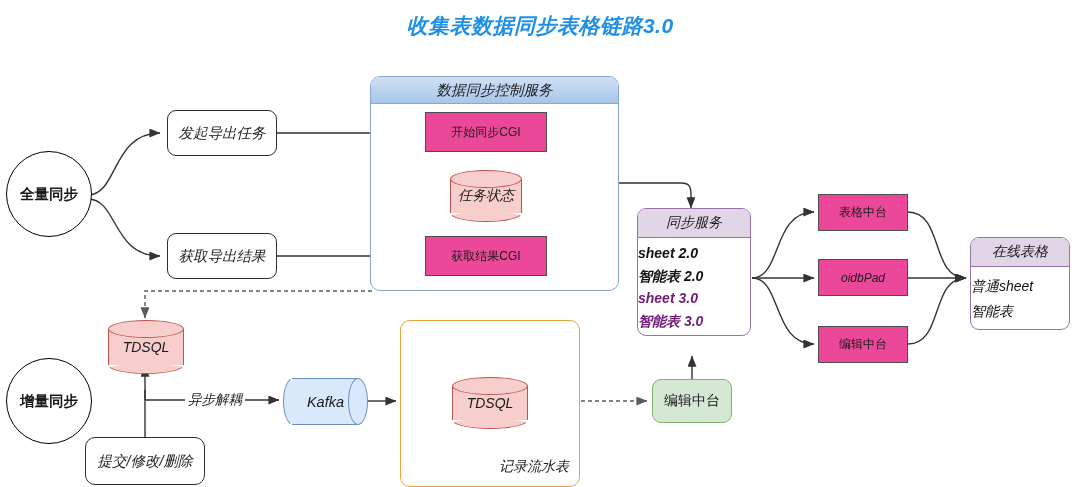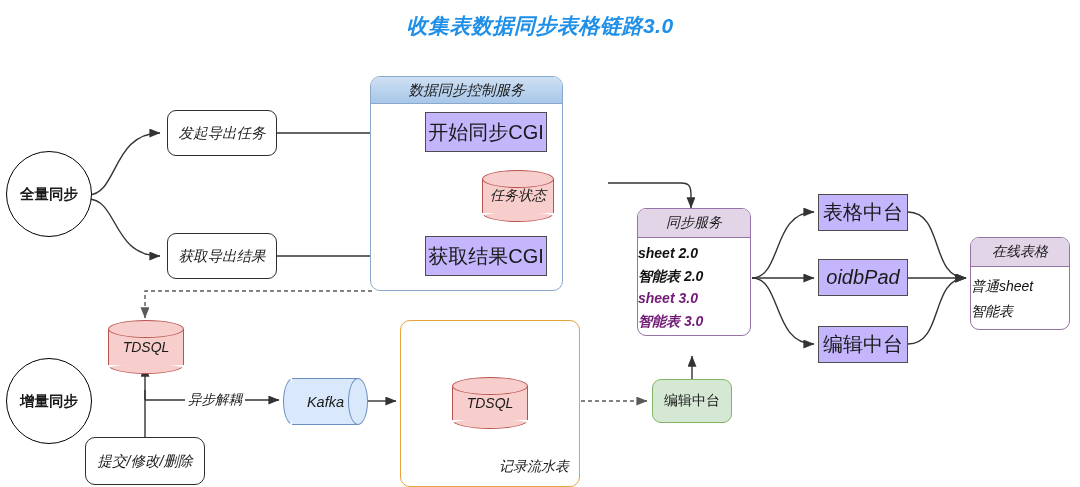--- a/index.html
+++ b/index.html
@@ -16,21 +16,21 @@
          font-style:italic;color:#1f8fe8;letter-spacing:.5px;}
 
   
   .circle{border:1.6px solid #000;border-radius:50%;background:#fff;
           font-size:14.5px;font-weight:bold;}
 
   
   .rbox{border:1.3px solid #2e2e2e;border-radius:9px;background:#fff;
         font-size:14.5px;font-style:italic;}
   
-  .sbox{border:1.3px solid #4d4d4d;background:#c4b5fd;font-size:20px;}
+  .sbox{border:1.3px solid #4d4d4d;background:#ec4899;font-size:12px;}
   .sbox.ital{font-style:italic;}
 
   
   .cont{position:absolute;box-sizing:border-box;border-radius:10px;background:#fff;}
   .cont > .hdr{position:absolute;left:0;top:0;right:0;height:27px;display:flex;
                align-items:center;justify-content:center;font-size:14.5px;
                font-style:italic;border-radius:9px 9px 0 0;box-sizing:border-box;}
   .cont-blue{border:1.4px solid #8aa7cc;}
   .cont-blue > .hdr{background:linear-gradient(#cfe0f3,#a8c6e8);
                     border-bottom:1.4px solid #8aa7cc;color:#1a1a1a;}
@@ -143,27 +143,27 @@
   <div class="node title">收集表数据同步表格链路3.0</div>
 
   <div class="node circle" style="left:6px;top:151px;width:86px;height:86px;">全量同步</div>
 
   <div class="node circle" style="left:6px;top:358px;width:86px;height:86px;">增量同步</div>
 
   <div class="node rbox" style="left:167px;top:110px;width:110px;height:46px;">发起导出任务</div>
 
   <div class="node rbox" style="left:167px;top:233px;width:110px;height:46px;">获取导出结果</div>
 
-  <div class="cont cont-blue" style="left:370px;top:76px;width:193px;height:215px;">
+  <div class="cont cont-blue" style="left:370px;top:76px;width:249px;height:215px;">
     <div class="hdr">数据同步控制服务</div>
   </div>
 
   <div class="node sbox" style="left:425px;top:112px;width:122px;height:40px;">开始同步CGI</div>
 
-  <div class="cyl" style="left:450px;top:170px;width:72px;height:52px;margin-left:32px;--fc:#f8cecc;--bc:#b85450;">
+  <div class="cyl" style="left:450px;top:170px;width:72px;height:52px;--fc:#f8cecc;--bc:#b85450;">
     <div class="body"></div>
     <div class="bot"></div>
     <div class="top"></div>
     <div class="lbl">任务状态</div>
   </div>
 
   <div class="node sbox" style="left:425px;top:236px;width:122px;height:40px;">获取结果CGI</div>
 
   <div class="panel" style="left:637px;top:208px;width:114px;height:128px;">
     <div class="phdr">同步服务</div>

